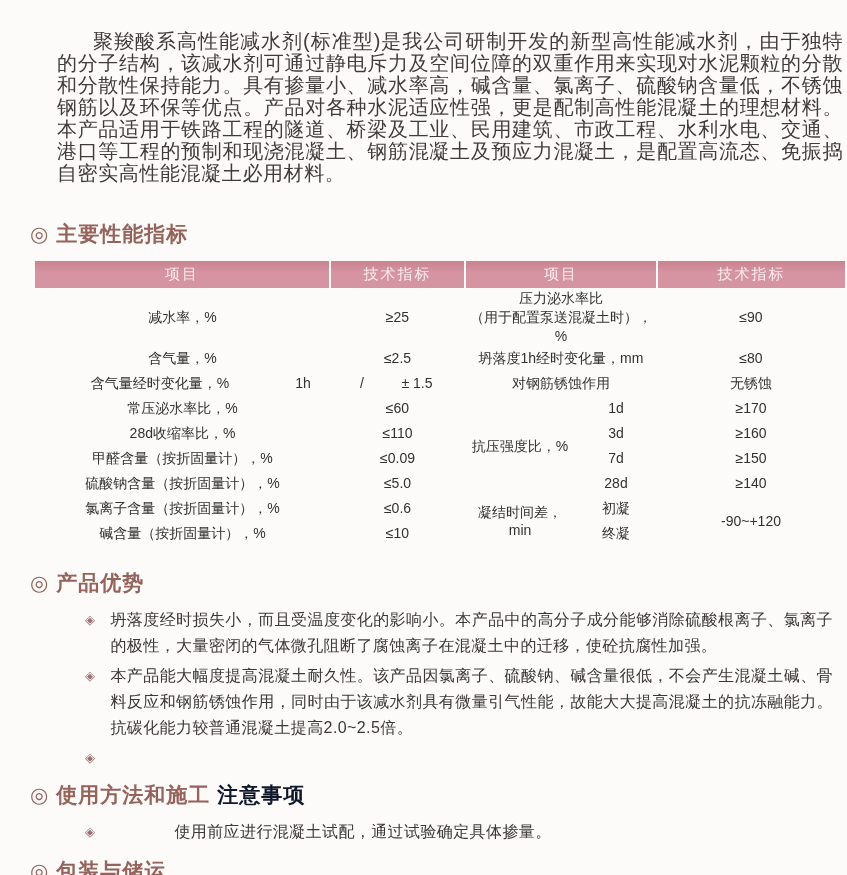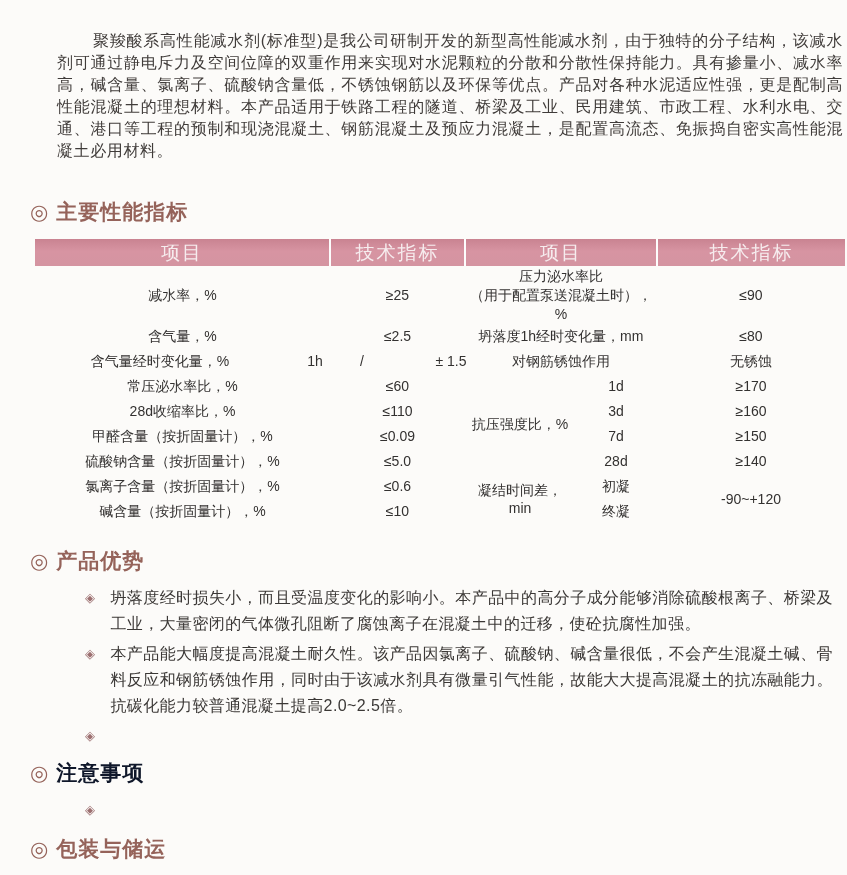--- a/index.html
+++ b/index.html
@@ -4,21 +4,21 @@
 <style>
   html,body{margin:0;padding:0;}
   body{
     width:847px;height:875px;overflow:hidden;
     background:#fcfbf9;
     font-family:"Liberation Sans","DejaVu Sans",sans-serif;
     color:#3f3b39;
   }
   .intro{
     margin:30px 4px 0 57px;
-    font-size:16px;line-height:22px;
+    font-size:20px;line-height:22px;
     text-indent:36px;letter-spacing:.6px;
     text-align:justify;
     color:#403c3a;
   }
   .section-heading{
     margin:0 0 0 30px;
     display:flex;align-items:center;gap:7px;
     font-size:21px;font-weight:bold;color:#95635a;
     letter-spacing:1px;
   }
@@ -30,37 +30,37 @@
   .h-pack{margin-top:12px;}
 
   table.spec{
     margin:13px 0 0 35px;
     width:810px;border-collapse:collapse;
     font-size:14px;color:#333130;
     table-layout:fixed;
   }
   table.spec thead th{
     background:linear-gradient(180deg,#c98391 0%,#d794a2 45%,#d494a1 100%);
-    color:#f6ecee;font-weight:normal;font-size:19px;
+    color:#f6ecee;font-weight:normal;font-size:15px;
     height:27px;padding:0;letter-spacing:2px;
     border-right:2px solid #fdfdfd;
   }
   table.spec thead th:last-child{border-right:none;}
   table.spec td{
     text-align:center;vertical-align:middle;
     padding:1px 2px;height:23px;line-height:1.25;
   }
   tr.row-tall td{height:46px;}
   .cell-2line div{line-height:1.35;}
   .air-cell{position:relative;}
   .air-cell span{position:absolute;top:50%;transform:translate(-50%,-50%);white-space:nowrap;}
   .air-label{left:125px;}
-  .air-time{left:280px;}
+  .air-time{left:268px;}
   .air-slash{left:327px;}
-  .air-val{left:416px;}
+  .air-val{left:382px;}
 
   .bullets{margin:10px 14px 0 85px;}
   .bullet-item{
     display:flex;gap:15px;
     font-size:16px;line-height:26px;
     margin-bottom:4px;letter-spacing:.4px;
     text-align:justify;color:#3b3836;
   }
   .bullet-item .diamond{
     flex:0 0 auto;color:#9c6f70;font-size:13px;line-height:26px;
@@ -162,41 +162,43 @@
 </table>
 
 <div class="section-heading h-adv">
   <span class="marker">◎</span>
   <span>产品优势</span>
 </div>
 
 <div class="bullets">
   <div class="bullet-item">
     <span class="diamond">◈</span>
-    <p>坍落度经时损失小，而且受温度变化的影响小。本产品中的高分子成分能够消除硫酸根离子、桥梁及工业，大量密闭的气体微孔阻断了腐蚀离子在混凝土中的迁移，使砼抗腐性加强。</p>
+    <p>坍落度经时损失小，而且受温度变化的影响小。本产品中的高分子成分能够消除硫酸根离子、氯离子的极性，大量密闭的气体微孔阻断了腐蚀离子在混凝土中的迁移，使砼抗腐性加强。</p>
   </div>
   <div class="bullet-item">
     <span class="diamond">◈</span>
     <p>本产品能大幅度提高混凝土耐久性。该产品因氯离子、硫酸钠、碱含量很低，不会产生混凝土碱、骨料反应和钢筋锈蚀作用，同时由于该减水剂具有微量引气性能，故能大大提高混凝土的抗冻融能力。抗碳化能力较普通混凝土提高2.0~2.5倍。</p>
   </div>
   <div class="bullet-item">
     <span class="diamond">◈</span>
   </div>
 </div>
 
 <div class="section-heading h-usage">
   <span class="marker">◎</span>
+  <span>使用方法和施工</span>
   <span class="heading-sub">注意事项</span>
 </div>
 
 <div class="bullets">
   <div class="bullet-item">
     <span class="diamond">◈</span>
     <p class="usage-line">
       <span class="usage-gap"></span>
+      <span>使用前应进行混凝土试配，通过试验确定具体掺量。</span>
     </p>
   </div>
 </div>
 
 <div class="section-heading h-pack">
   <span class="marker">◎</span>
   <span>包装与储运</span>
 </div>
 
 </body></html>

